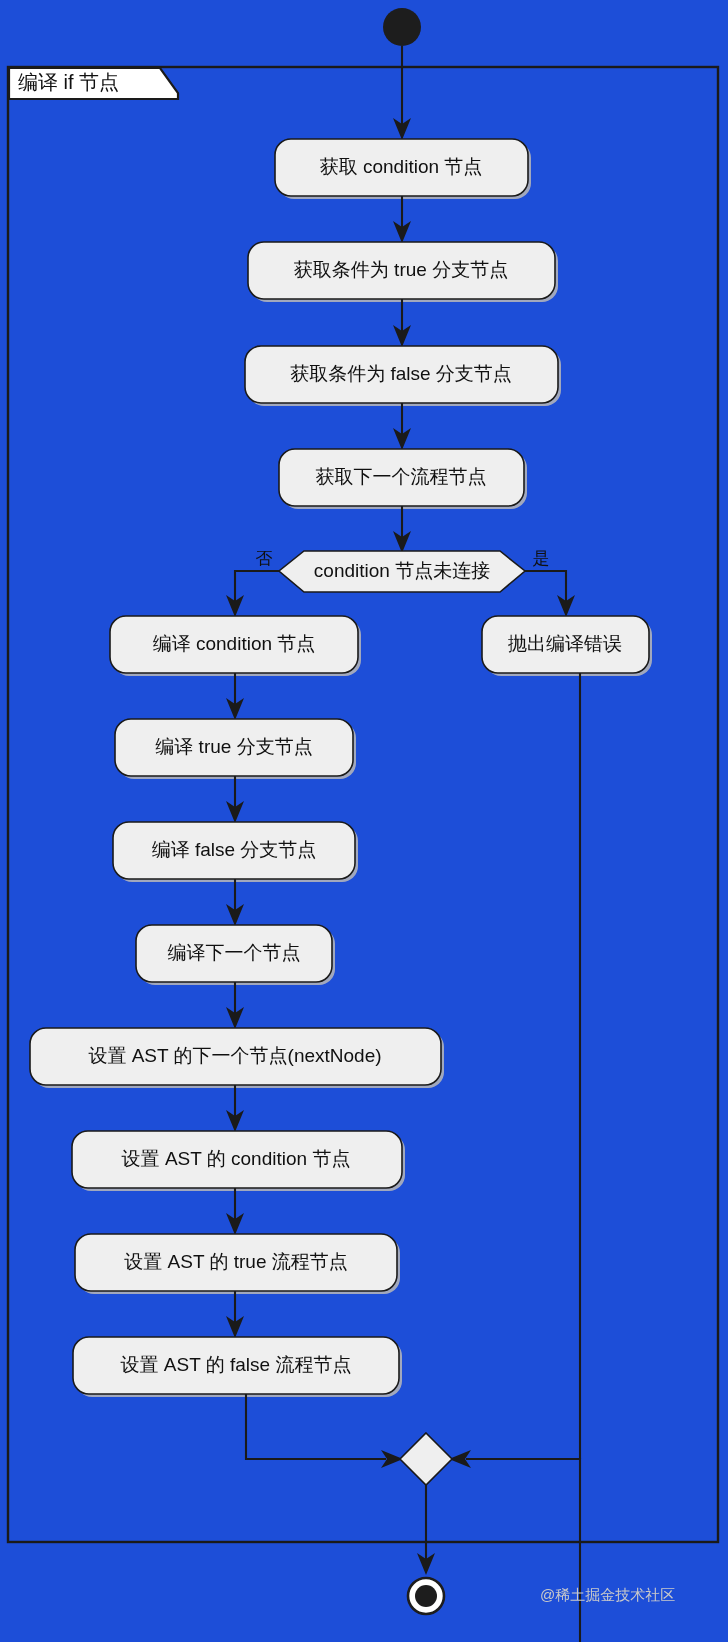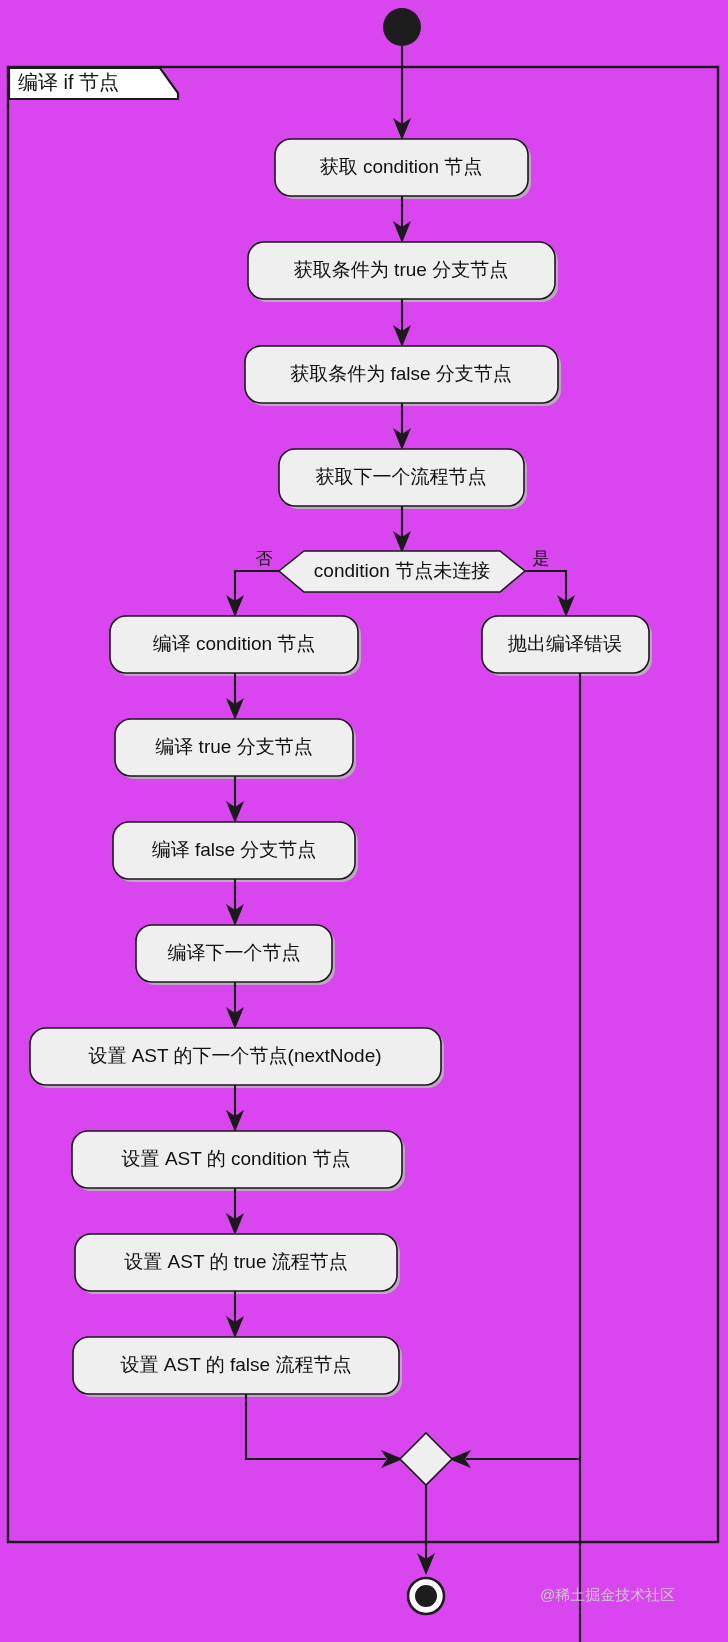--- a/index.html
+++ b/index.html
@@ -7,21 +7,21 @@
     padding: 0;
     background: #ffffff;
   }
   body {
     font-family: "Liberation Sans", "DejaVu Sans", sans-serif;
   }
   #diagram-root {
     position: relative;
     width: 728px;
     height: 1642px;
-    background: #d946ef;
+    background: #1d4ed8;
     overflow: hidden;
   }
   svg#uml-canvas {
     display: block;
     width: 728px;
     height: 1642px;
   }
   .node-box {
     fill: #efefef;
     stroke: #1a1a1a;

